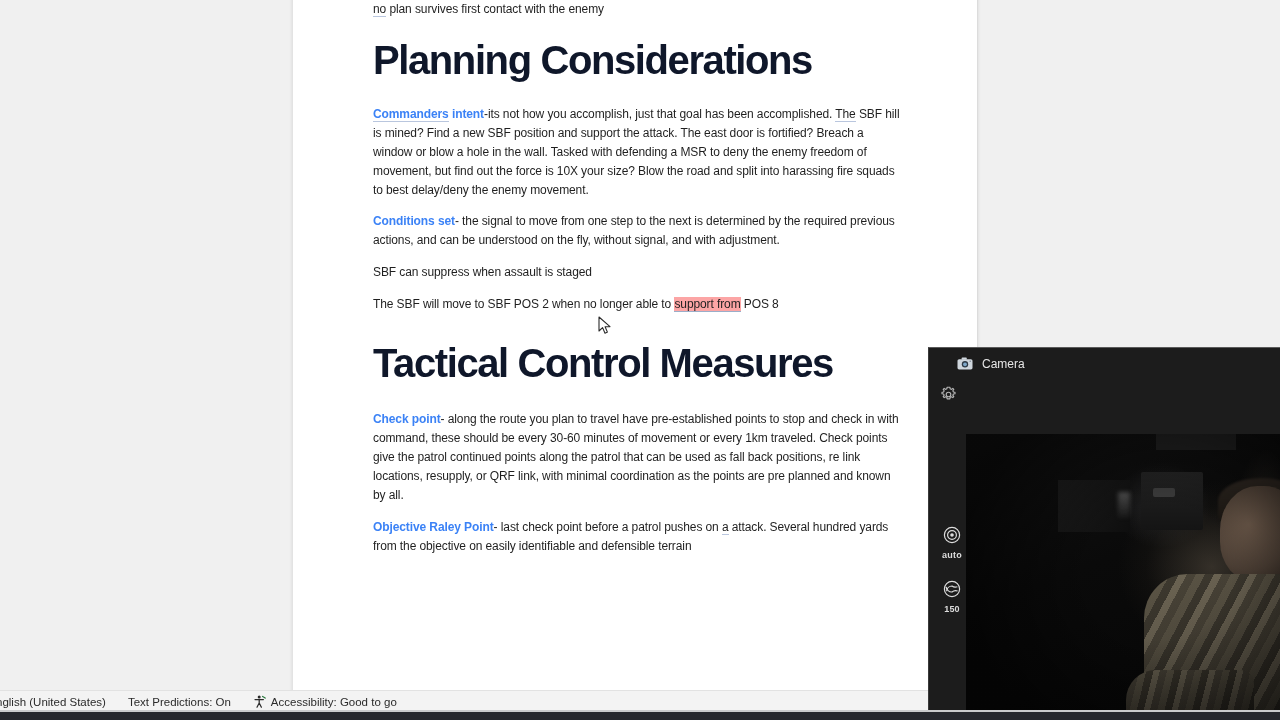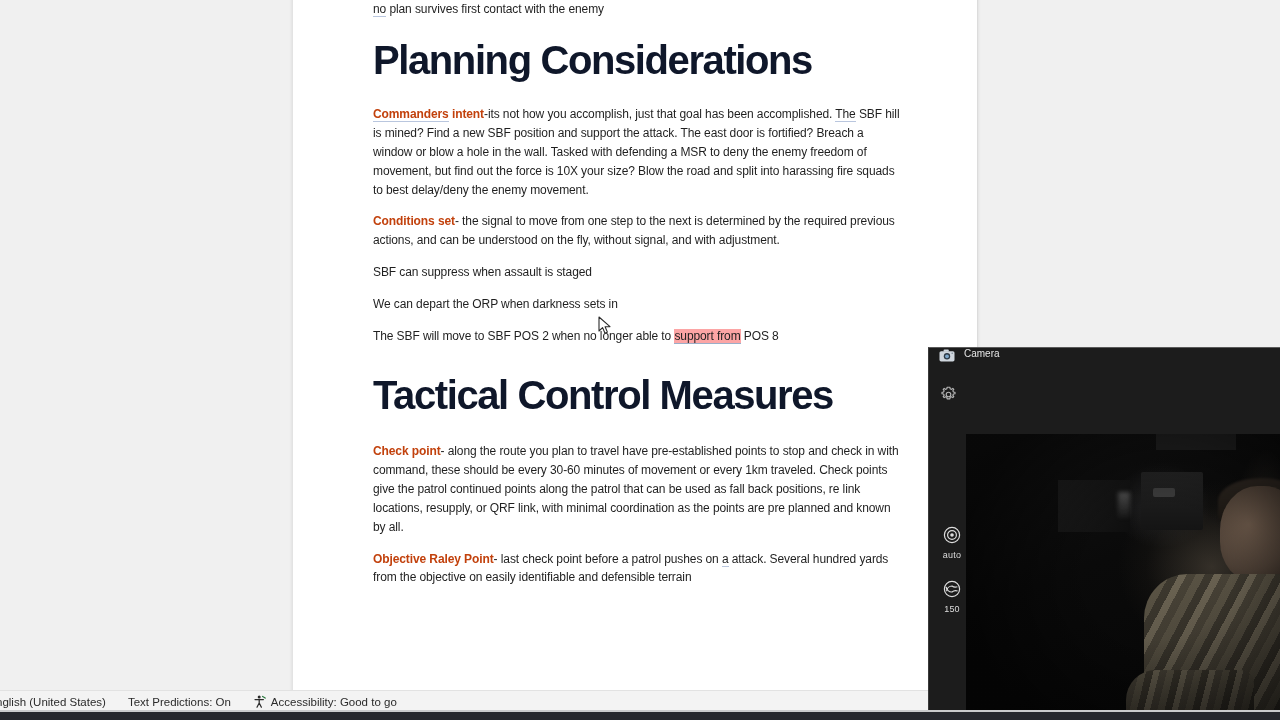--- a/index.html
+++ b/index.html
@@ -61,21 +61,21 @@
     font-size: 40px;
     line-height: 46px;
     font-weight: 700;
     letter-spacing: -1.4px;
     color: #0f172a;
     margin-top: 18px;
     margin-bottom: 22px;
   }
   h1.heading.h2nd { margin-top: 26px; margin-bottom: 24px; }
 
-  b, .b { font-weight: 700; color: #c2410c; }
+  b, .b { font-weight: 700; color: #3b82f6; }
 
   
   .spell {
     border-bottom: 1.5px solid #b9c6de;
     padding-bottom: 0px;
   }
   .grammar-hl {
     background: #fca5a5;
     border-bottom: 1.5px solid #9aaec9;
   }
@@ -136,24 +136,25 @@
     border-top: 1px solid #5a5a5a;
     border-left: 1px solid #3a3a3a;
     z-index: 10;
     overflow: hidden;
   }
   .cam-titlebar {
     position: absolute;
     left: 0; top: 0;
     width: 100%; height: 32px;
     display: flex;
+    align-items: center;
     gap: 9px;
-    padding-left: 10px;
+    padding-left: 28px;
     color: #e6e6e6;
-    font-size: 10px;
+    font-size: 12px;
   }
   .cam-app-icon {
     width: 16px; height: 16px;
     display: flex; align-items: center; justify-content: center;
   }
   .cam-gear {
     position: absolute;
     left: 11px; top: 38px;
     width: 17px; height: 17px;
     opacity: 0.82;
@@ -173,21 +174,21 @@
     display: flex;
     flex-direction: column;
     align-items: center;
     gap: 2px;
     color: #d8d8d8;
   }
   .rail-ctl .lbl {
     font-size: 9px;
     letter-spacing: 0.2px;
     color: #dcdcdc;
-    font-weight: 400;
+    font-weight: 700;
   }
 
   .cam-video {
     position: absolute;
     left: 37px; top: 86px;
     width: 315px; height: 277px;
     background:
       radial-gradient(ellipse 120px 110px at 78% 48%, rgba(96,86,72,0.50) 0%, rgba(40,36,30,0.20) 55%, rgba(0,0,0,0) 78%),
       radial-gradient(ellipse 70px 60px at 62% 26%, rgba(58,58,60,0.55) 0%, rgba(12,12,12,0) 70%),
       radial-gradient(ellipse 40px 90px at 95% 30%, rgba(70,62,54,0.45) 0%, rgba(10,10,10,0) 75%),
@@ -278,21 +279,20 @@
 
         <p class="body"><span class="spell">no</span><span> plan survives first contact with the enemy</span></p>
 
         <h1 class="heading">Planning Considerations</h1>
 
         <p class="body"><b class="spell">Commanders</b><b> intent</b><span>-</span><span>its not how you accomplish, just that goal has been accomplished. </span><span class="spell">The</span><span> SBF hill is mined? Find a new SBF position and support the attack. The east door is fortified? Breach a window or blow a hole in the wall. Tasked with defending a MSR to deny the enemy freedom of movement, but find out the force is 10X your size? Blow the road and split into harassing fire squads to best delay/deny the enemy movement.</span></p>
 
         <p class="body"><b>Conditions set</b><span>- the signal to move from one step to the next is determined by the required previous actions, and can be understood on the fly, without signal, and with adjustment.</span></p>
 
         <p class="body tight">SBF can suppress when assault is staged</p>
-        <p class="body tight">We can depart the ORP when darkness sets in</p>
 
         <p class="body tight"><span>The SBF will move to SBF POS 2 when no longer able to </span><span class="grammar-hl">support from</span><span> POS 8</span></p>
 
 
         <h1 class="heading h2nd">Tactical Control Measures</h1>
 
         <p class="body"><b>Check point</b><span>- along the route you plan to travel have pre-established points to stop and check in with command, these should be every 30-60 minutes of movement or every 1km traveled. Check points give the patrol continued points along the patrol that can be used as fall back positions, re link locations, resupply, or QRF link, with minimal coordination as the points are pre planned and known by all.</span></p>
 
         <p class="body"><b>Objective Raley Point</b><span>- last check point before a patrol pushes on </span><span class="spell">a</span><span> attack. Several hundred yards from the objective on easily identifiable and defensible terrain</span></p>
 

